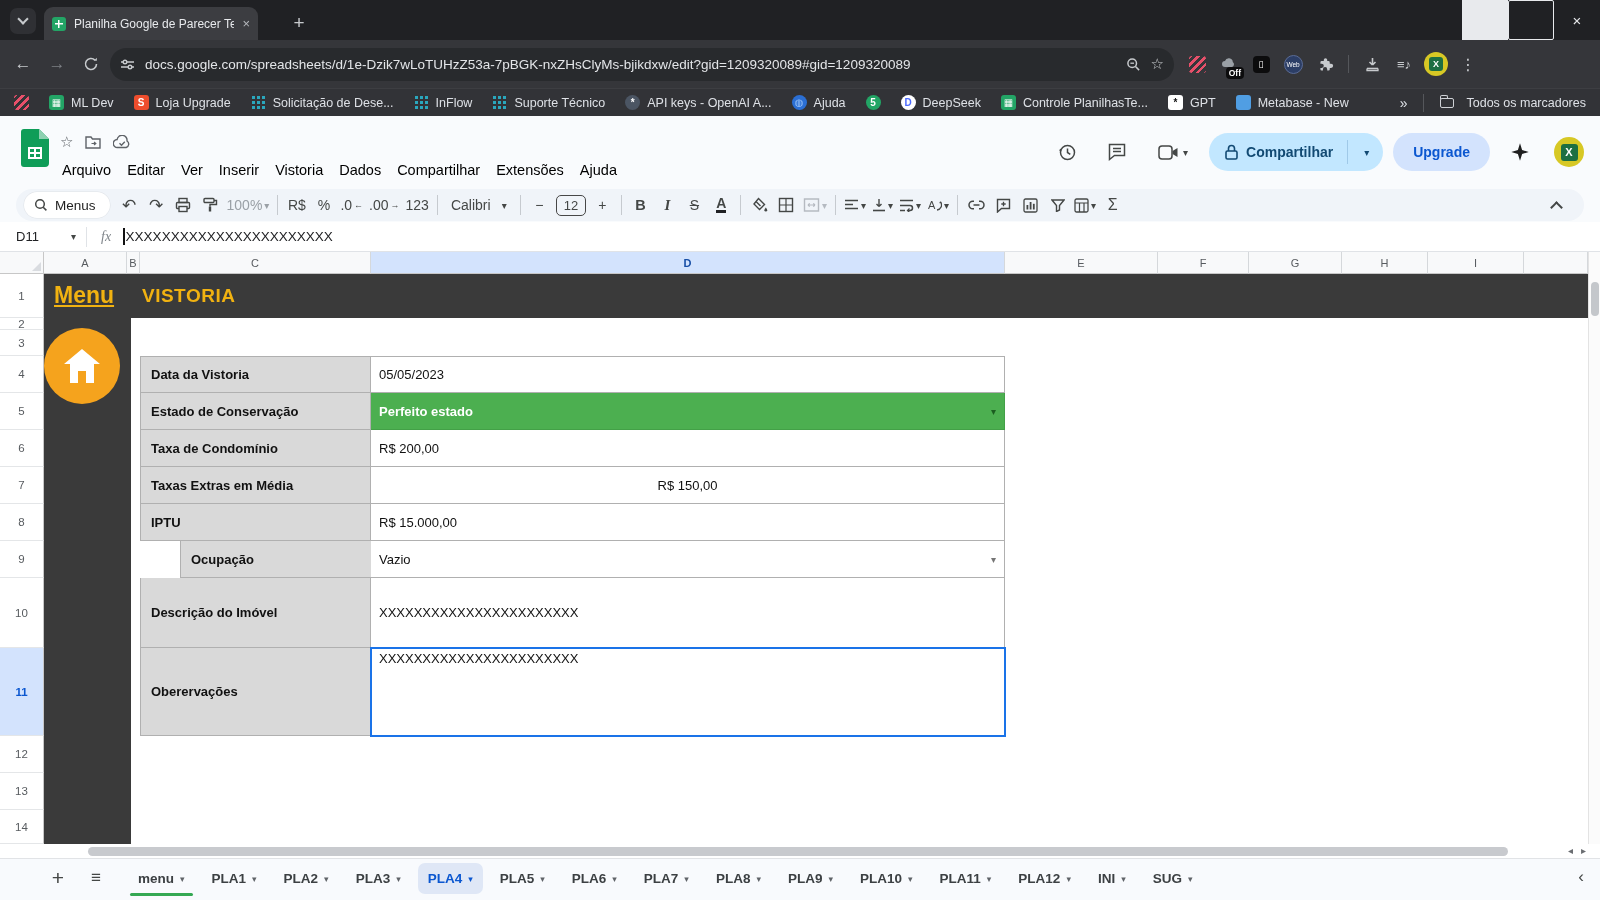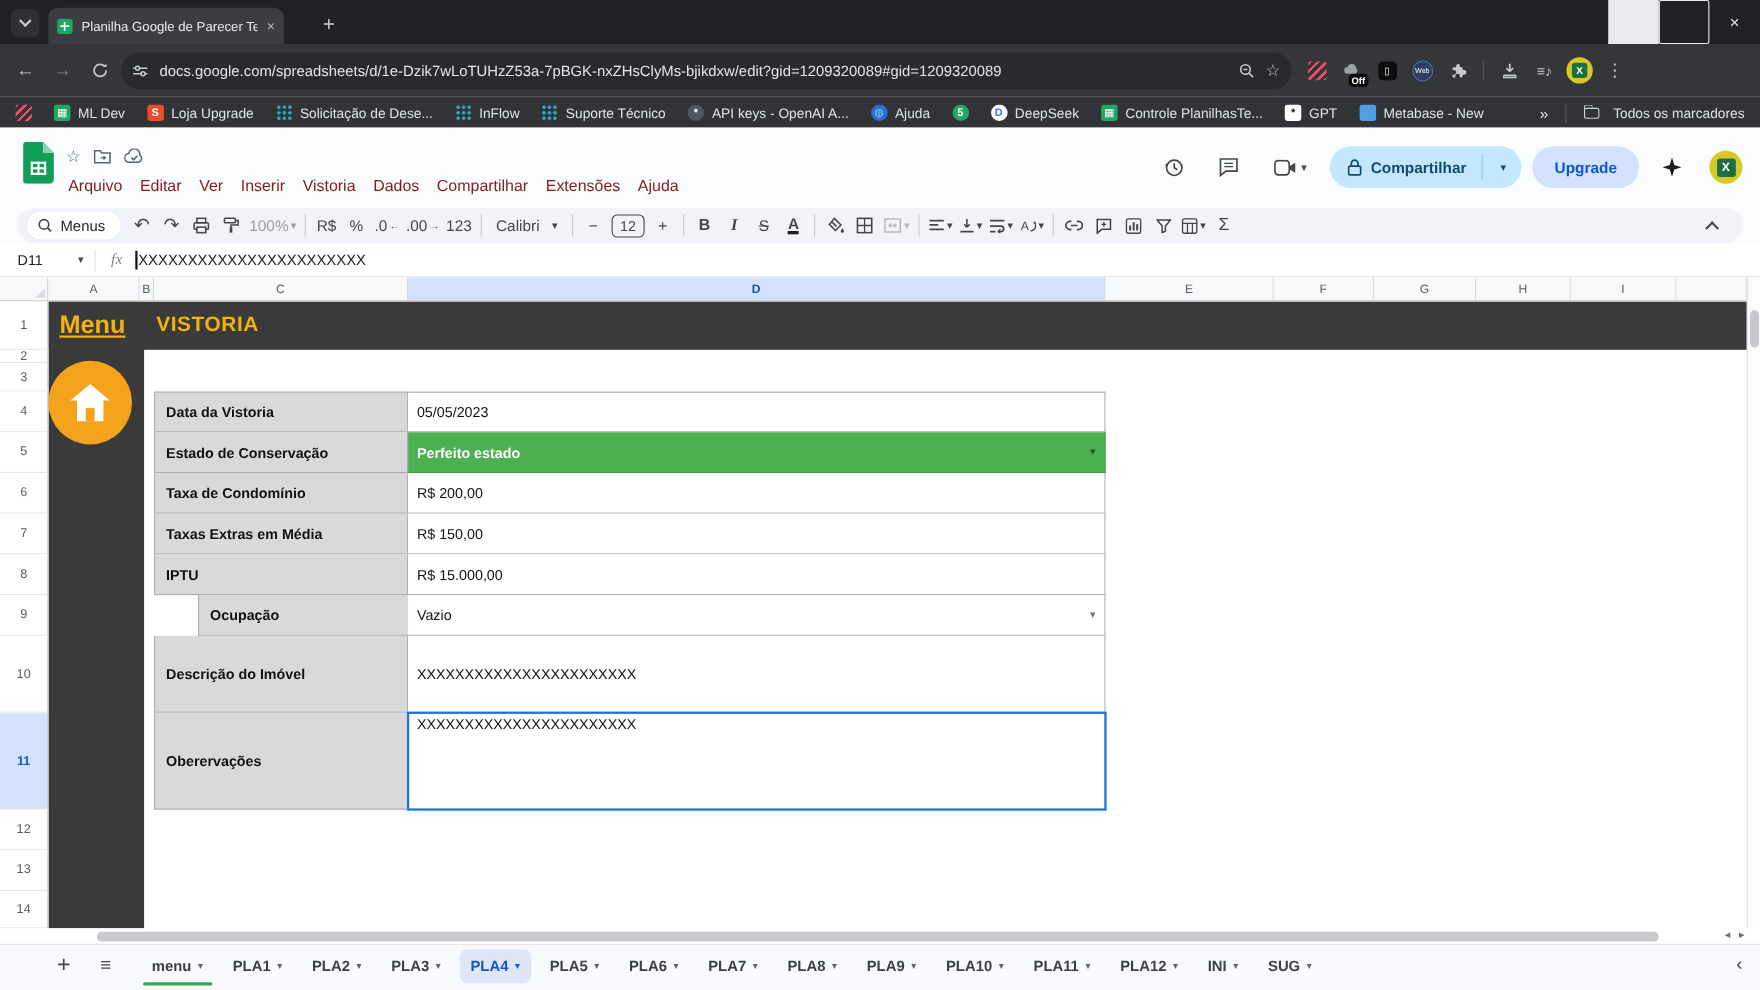--- a/index.html
+++ b/index.html
@@ -56,21 +56,21 @@
   .folder{width:14px;height:10px;border:1.5px solid #cfd2d6;border-radius:2px;position:relative}
   .folder::before{content:"";position:absolute;left:-1px;top:-4px;width:6px;height:3px;border:1.5px solid #cfd2d6;border-bottom:none;border-radius:2px 2px 0 0}
 
   
   #appheader{position:absolute;left:0;top:116px;width:1600px;height:72px;background:#f9fbfd}
   #slogo{position:absolute;left:21px;top:13px}
   #titleline{position:absolute;left:60px;top:17px;display:flex;align-items:center;gap:12px}
   #doc-title{font-size:18px;color:#1f1f1f}
   .hic{color:#5f6368;font-size:15px;display:flex;align-items:center}
   #menurow{position:absolute;left:54px;top:44px;display:flex;align-items:center}
-  .hm{font-size:14.5px;color:#7f1d1d;padding:2px 8px;border-radius:4px}
+  .hm{font-size:14.5px;color:#000000;padding:2px 8px;border-radius:4px}
   #hdr-right{position:absolute;right:16px;top:16px;height:40px;display:flex;align-items:center;gap:10px}
   .hbtn{width:40px;height:40px;display:flex;align-items:center;justify-content:center;color:#444746}
   .hbtn.withcaret{width:52px;gap:4px}
   .caret{font-size:10px;color:#444746}
   #sharebtn{height:38px;background:#c2e7ff;border-radius:19px;display:flex;align-items:center;padding:0 6px 0 16px;gap:8px;color:#001d35}
   #sharebtn .lbl{font-size:14px;font-weight:bold;color:#124a73}
   #sharebtn .sep{width:1px;height:24px;background:#9fc9e8;margin-left:6px}
   #sharebtn .sc{padding:0 8px;font-size:10px;color:#124a73}
   #upgradebtn{height:38px;background:#d3e3fd;border-radius:19px;display:flex;align-items:center;padding:0 20px;font-size:14px;font-weight:bold;color:#0b57d0}
   #avatar-app{width:30px;height:30px;border-radius:50%;background:#d7c825;display:flex;align-items:center;justify-content:center;margin-left:4px}
@@ -584,21 +584,21 @@
         <div class="tlabel" style="top: 141px; height: 37px;">Estado de Conservação</div>
         <div class="tvalue green" style="top: 141px; height: 37px;">
           <span>Perfeito estado</span>
           <span class="dd">▾</span>
         </div>
         <div class="tlabel" style="top: 178px; height: 37px;">Taxa de Condomínio</div>
         <div class="tvalue" style="top: 178px; height: 37px;">
           <span>R$ 200,00</span>
         </div>
         <div class="tlabel" style="top: 215px; height: 37px;">Taxas Extras em Média</div>
-        <div class="tvalue" style="top: 215px; height: 37px;">
+        <div class="tvalue" style="top: 215px; height: 37px; justify-content: center;">
           <span>R$ 150,00</span>
         </div>
         <div class="tlabel" style="top: 252px; height: 37px;">IPTU</div>
         <div class="tvalue" style="top: 252px; height: 37px;">
           <span>R$ 15.000,00</span>
         </div>
         <div class="tlabel" style="top: 289px; height: 37px; margin-left: 40px;">Ocupação</div>
         <div class="tvalue" style="top: 289px; height: 37px;">
           <span>Vazio</span>
           <span class="dd">▾</span>

